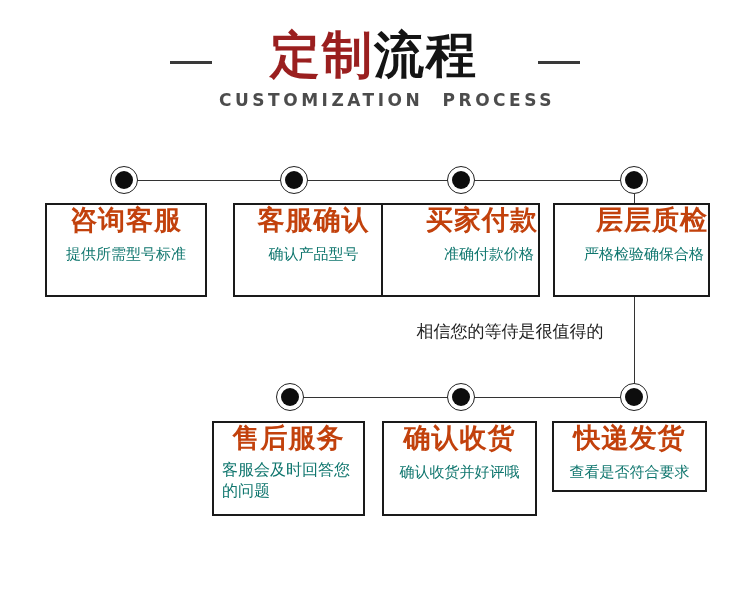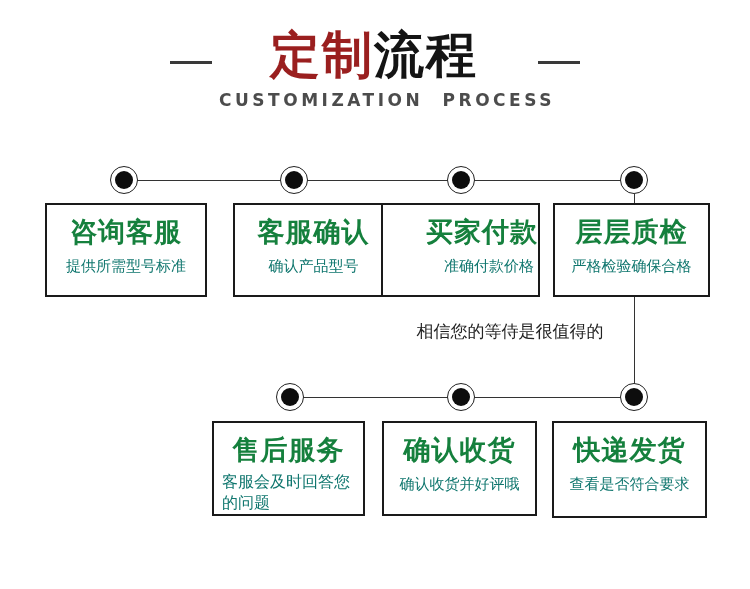--- a/index.html
+++ b/index.html
@@ -73,24 +73,24 @@
 
   
   .box {
     position: absolute;
     border: 2px solid #1a1a1a;
     background: #ffffff;
     box-sizing: border-box;
     text-align: center;
   }
   .box-title {
-    margin-top: 12px;
+    margin-top: 0;
     font-size: 27px;
     font-weight: bold;
-    color: #15803d;
+    color: #c2410c;
     letter-spacing: 1px;
     line-height: 30px;
   }
   .box-desc {
     margin-top: 9px;
     font-size: 15px;
     color: #0f766e;
     line-height: 21px;
     padding: 0 4px;
   }
@@ -142,21 +142,21 @@
     <div class="box-desc">提供所需型号标准</div>
   </div>
   <div class="box" style="left:233px; top:203px; width:161px; height:94px;">
     <div class="box-title">客服确认</div>
     <div class="box-desc">确认产品型号</div>
   </div>
   <div class="box" style="left:381px; top:203px; width:159px; height:94px;text-align:right;">
     <div class="box-title">买家付款</div>
     <div class="box-desc">准确付款价格</div>
   </div>
-  <div class="box" style="left:553px; top:203px; width:157px; height:94px;">
+  <div class="box" style="left:553px; top:203px; width:157px; height:94px;text-align:right;">
     <div class="box-title">层层质检</div>
     <div class="box-desc">严格检验确保合格</div>
   </div>
 
   <div class="note">相信您的等侍是很值得的</div>
 
   <div class="vline" style="left:634px; top:297px; height:87px;"></div>
 
   <div class="hline" style="left:290px; top:397px; width:344px;"></div>
   <div class="node" style="left:276px; top:383px;">
@@ -170,18 +170,18 @@
     </div>
 
   <div class="box" style="left:212px; top:421px; width:153px; height:95px;">
     <div class="box-title">售后服务</div>
     <div class="box-desc align-left">客服会及时回答您的问题</div>
   </div>
   <div class="box" style="left:382px; top:421px; width:155px; height:95px;">
     <div class="box-title">确认收货</div>
     <div class="box-desc">确认收货并好评哦</div>
   </div>
-  <div class="box" style="left:552px; top:421px; width:155px; height:97px;">
+  <div class="box" style="left:552px; top:421px; width:155px; height:71px;">
     <div class="box-title">快递发货</div>
     <div class="box-desc">查看是否符合要求</div>
   </div>
 
 </div>
 
 </body></html>

